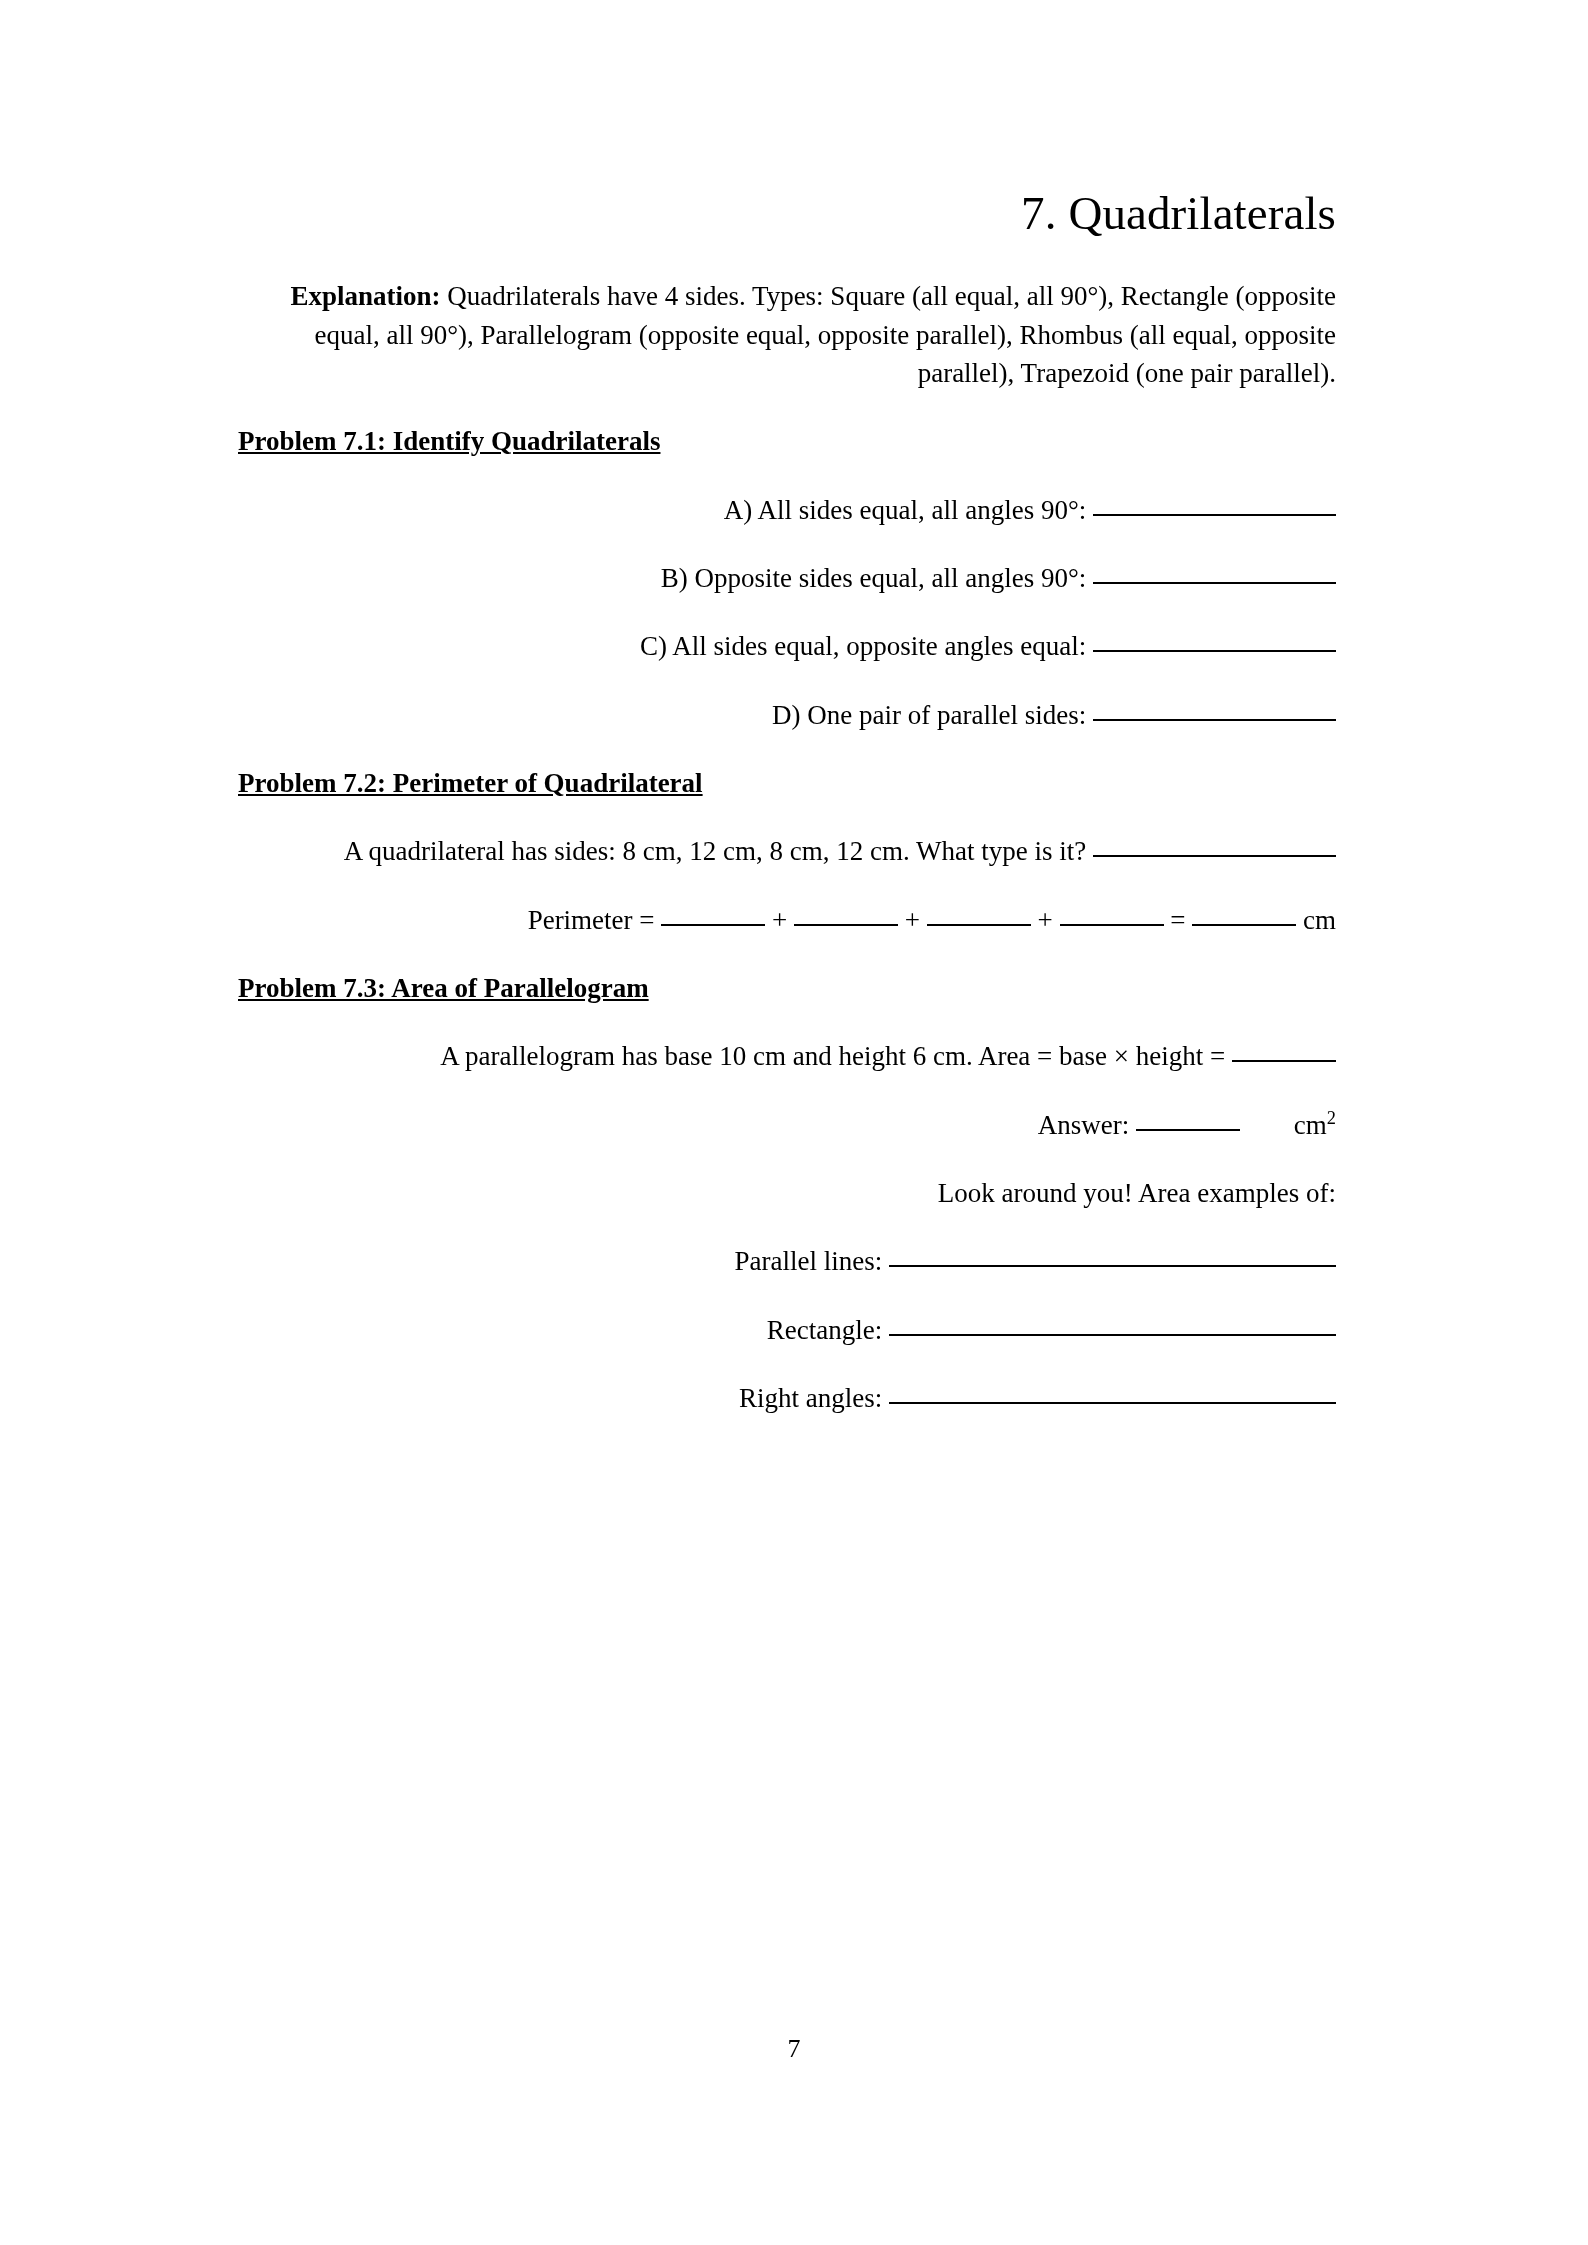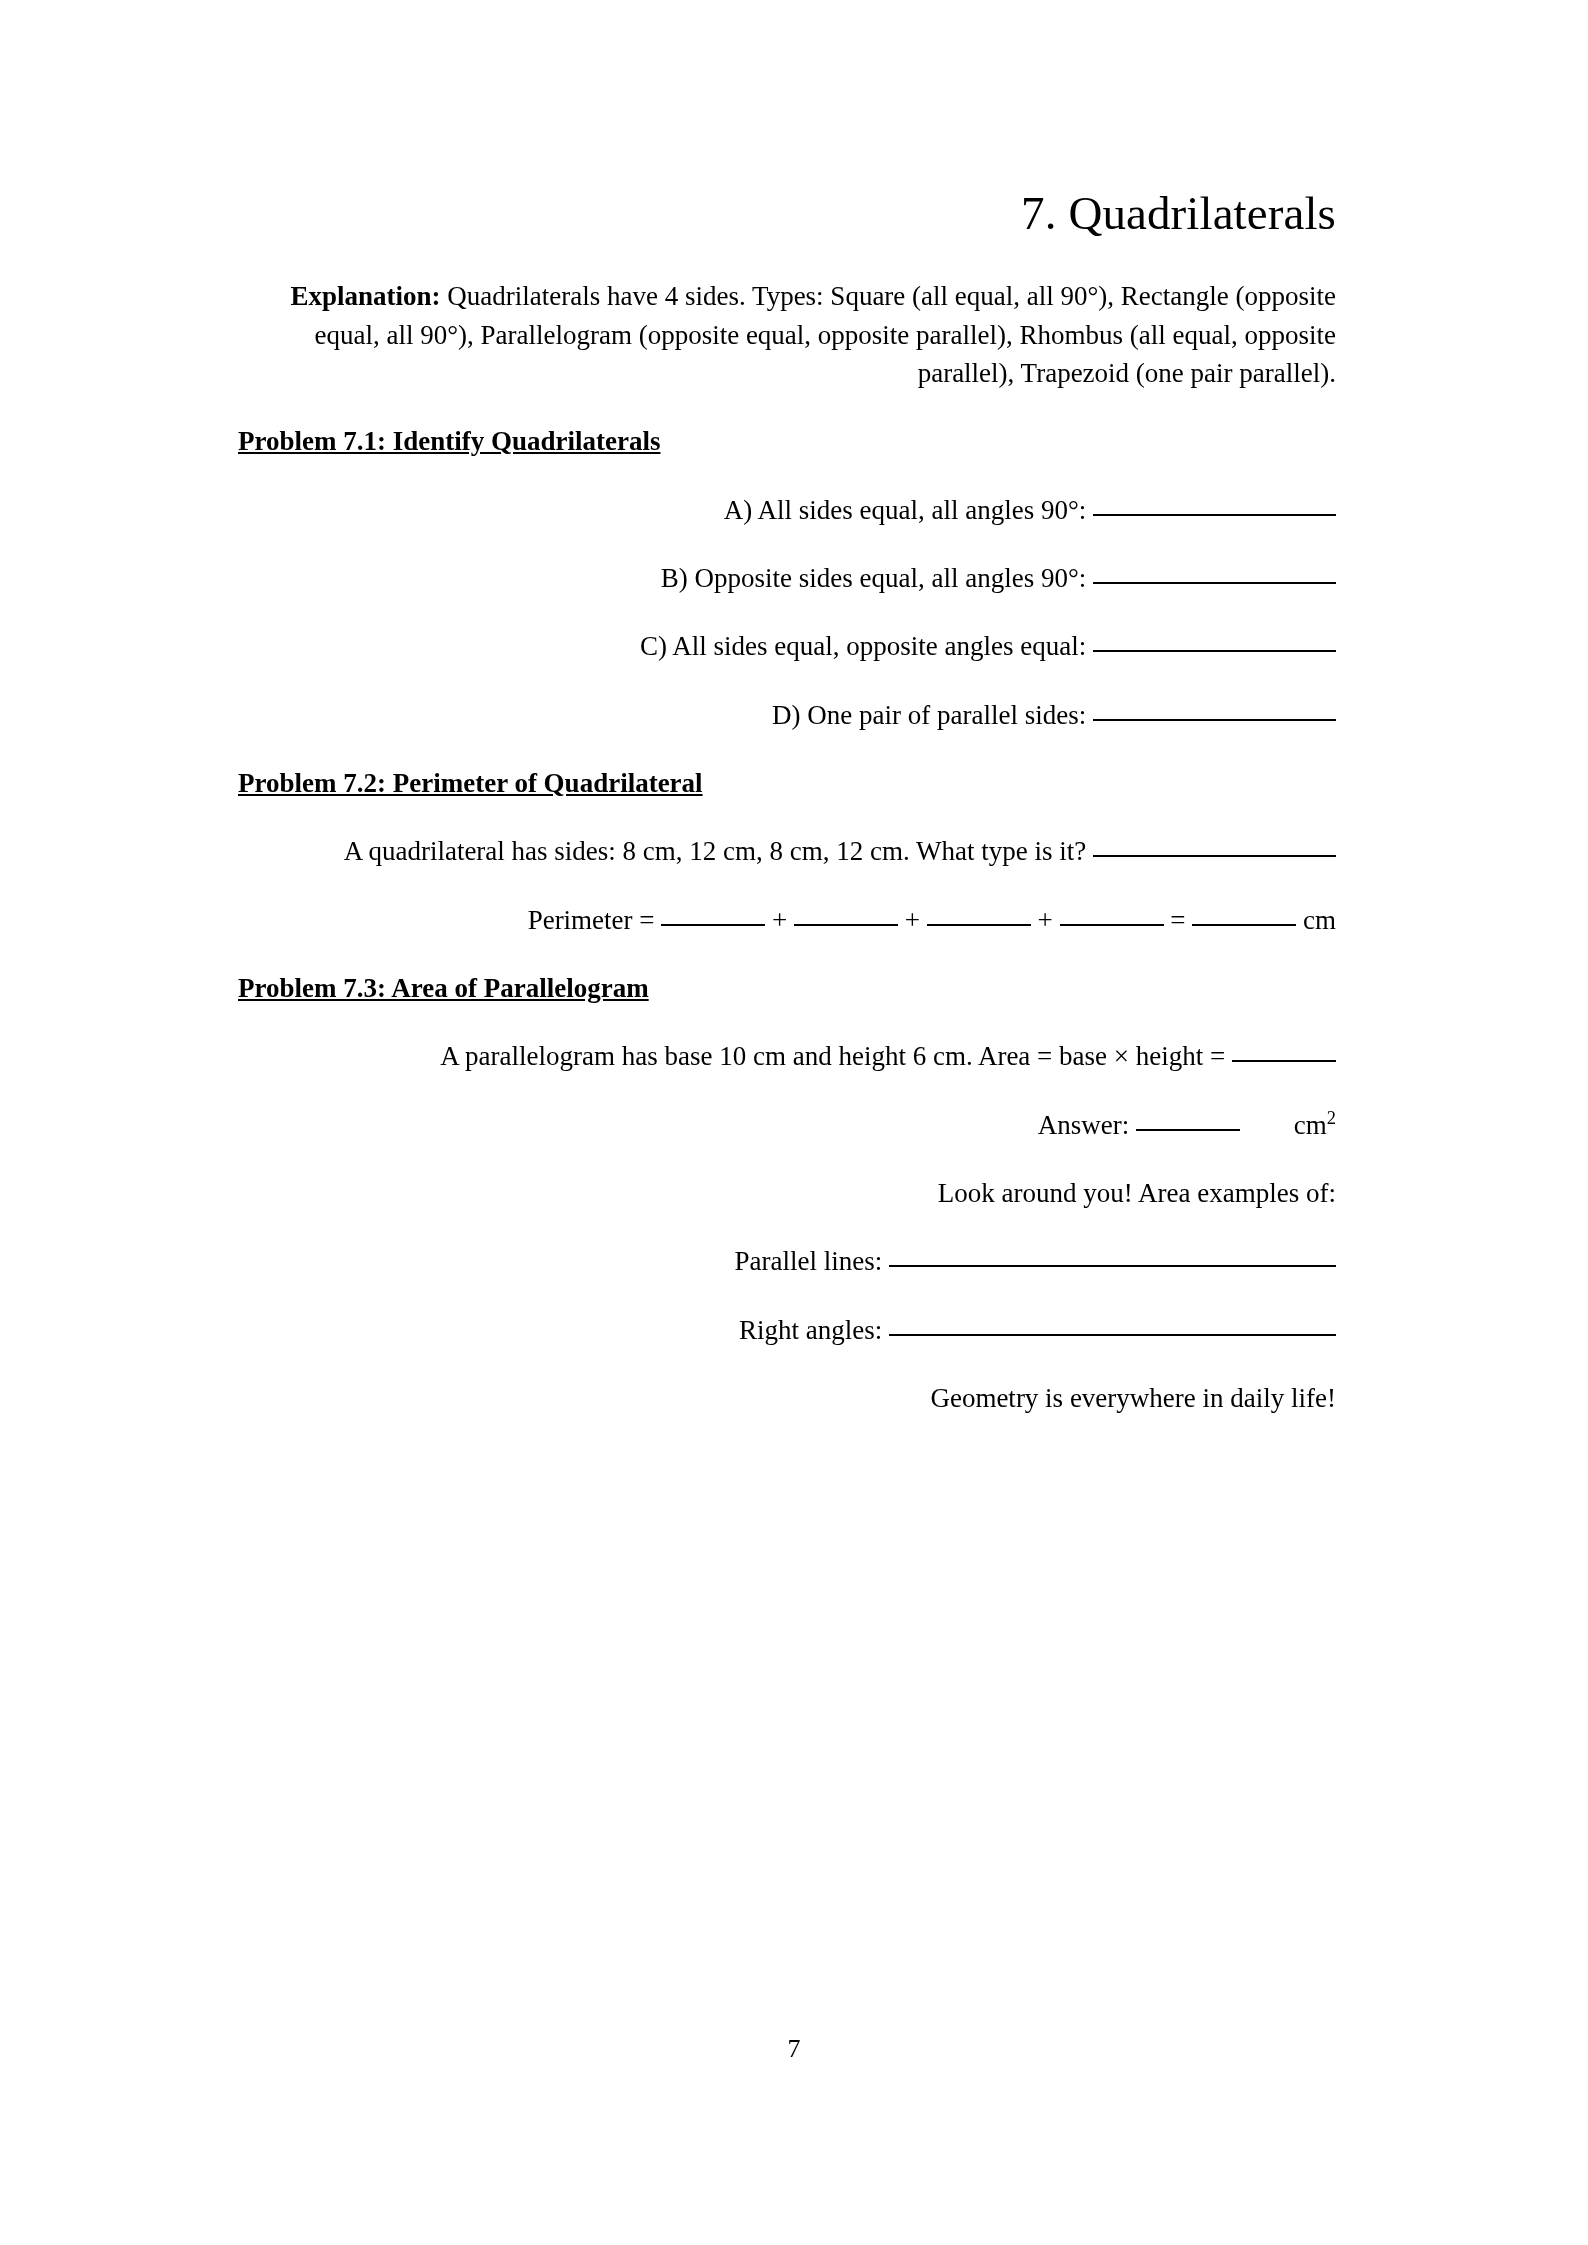--- a/index.html
+++ b/index.html
@@ -106,22 +106,22 @@
     <h2 class="subhead">Problem 7.3: Area of Parallelogram</h2>
 
     <p class="para"><span>A parallelogram has base 10 cm and height 6 cm. Area = base × height =</span> <span class="blank b-sm"></span></p>
 
     <p class="para"><span>Answer:</span> <span class="blank b-sm"></span> <span class="nowrap"><span>cm</span><span class="sup">2</span></span></p>
 
     <p class="para">Look around you! Area examples of:</p>
 
     <p class="para"><span>Parallel lines:</span> <span class="blank b-xl"></span></p>
 
+    <p class="para"><span>Rectangle:</span> <span class="blank b-xl"></span></p>
 
     <p class="para"><span>Right angles:</span> <span class="blank b-xl"></span></p>
 
-    <p class="para">Geometry is everywhere in daily life!</p>
 
   </div>
 
   <div class="page-number">7</div>
 
 </div>
 
 </body></html>

